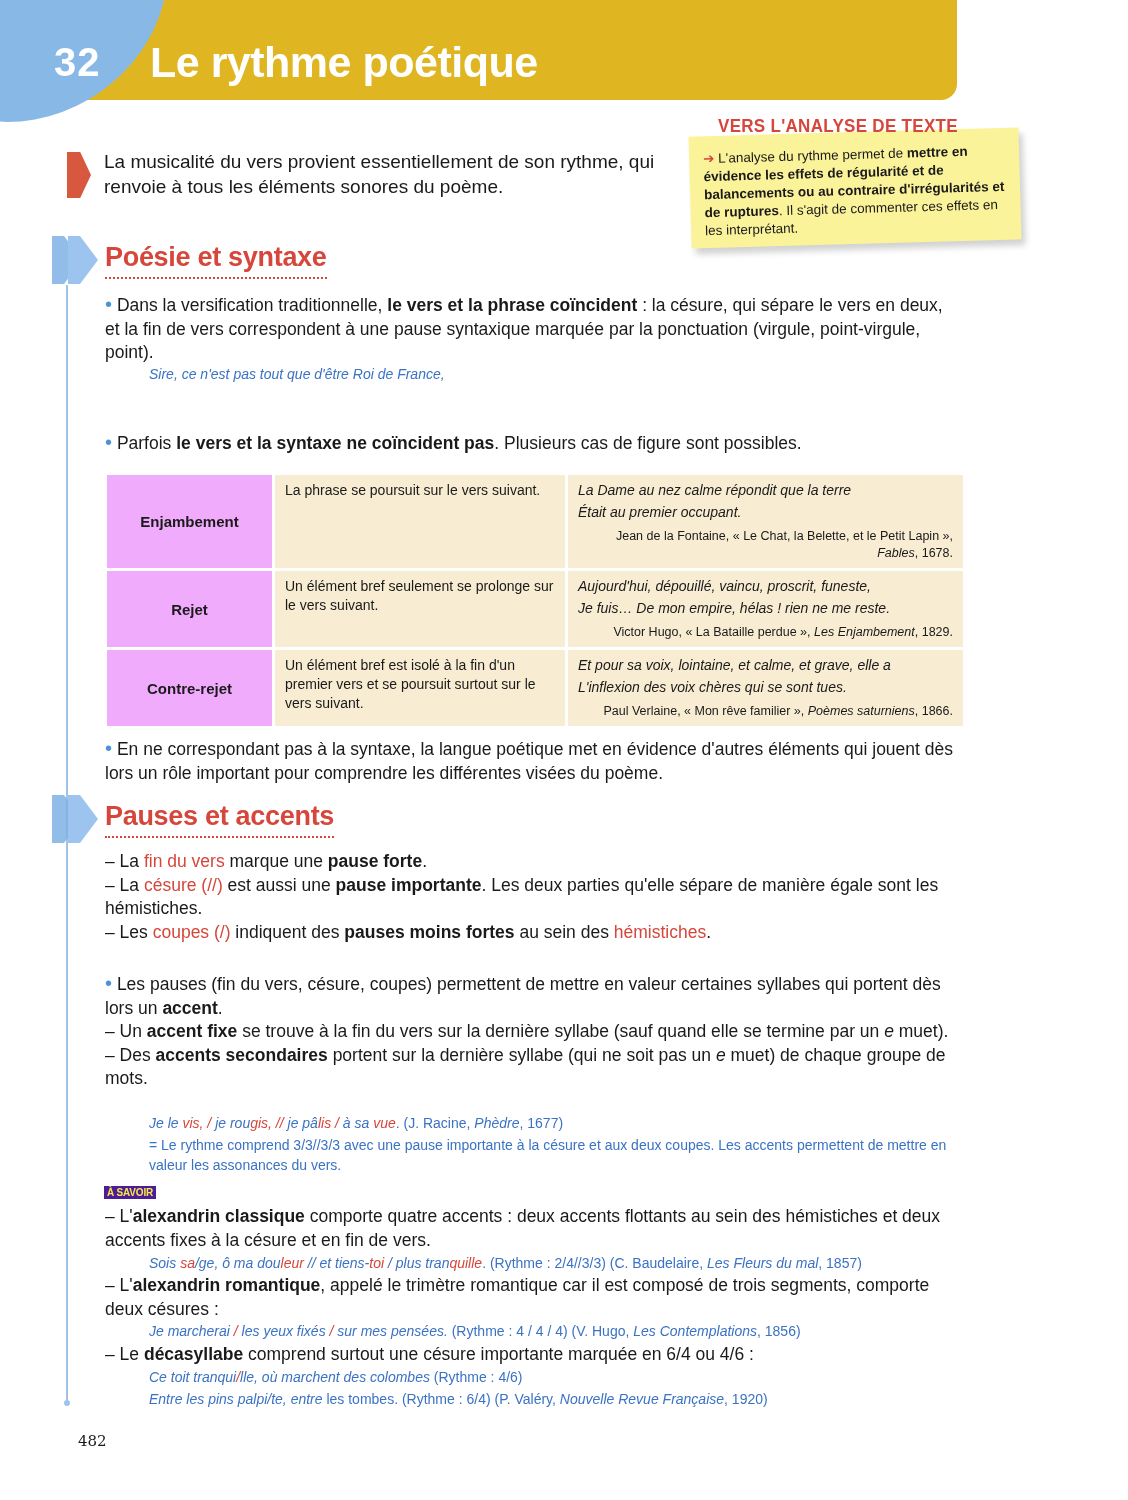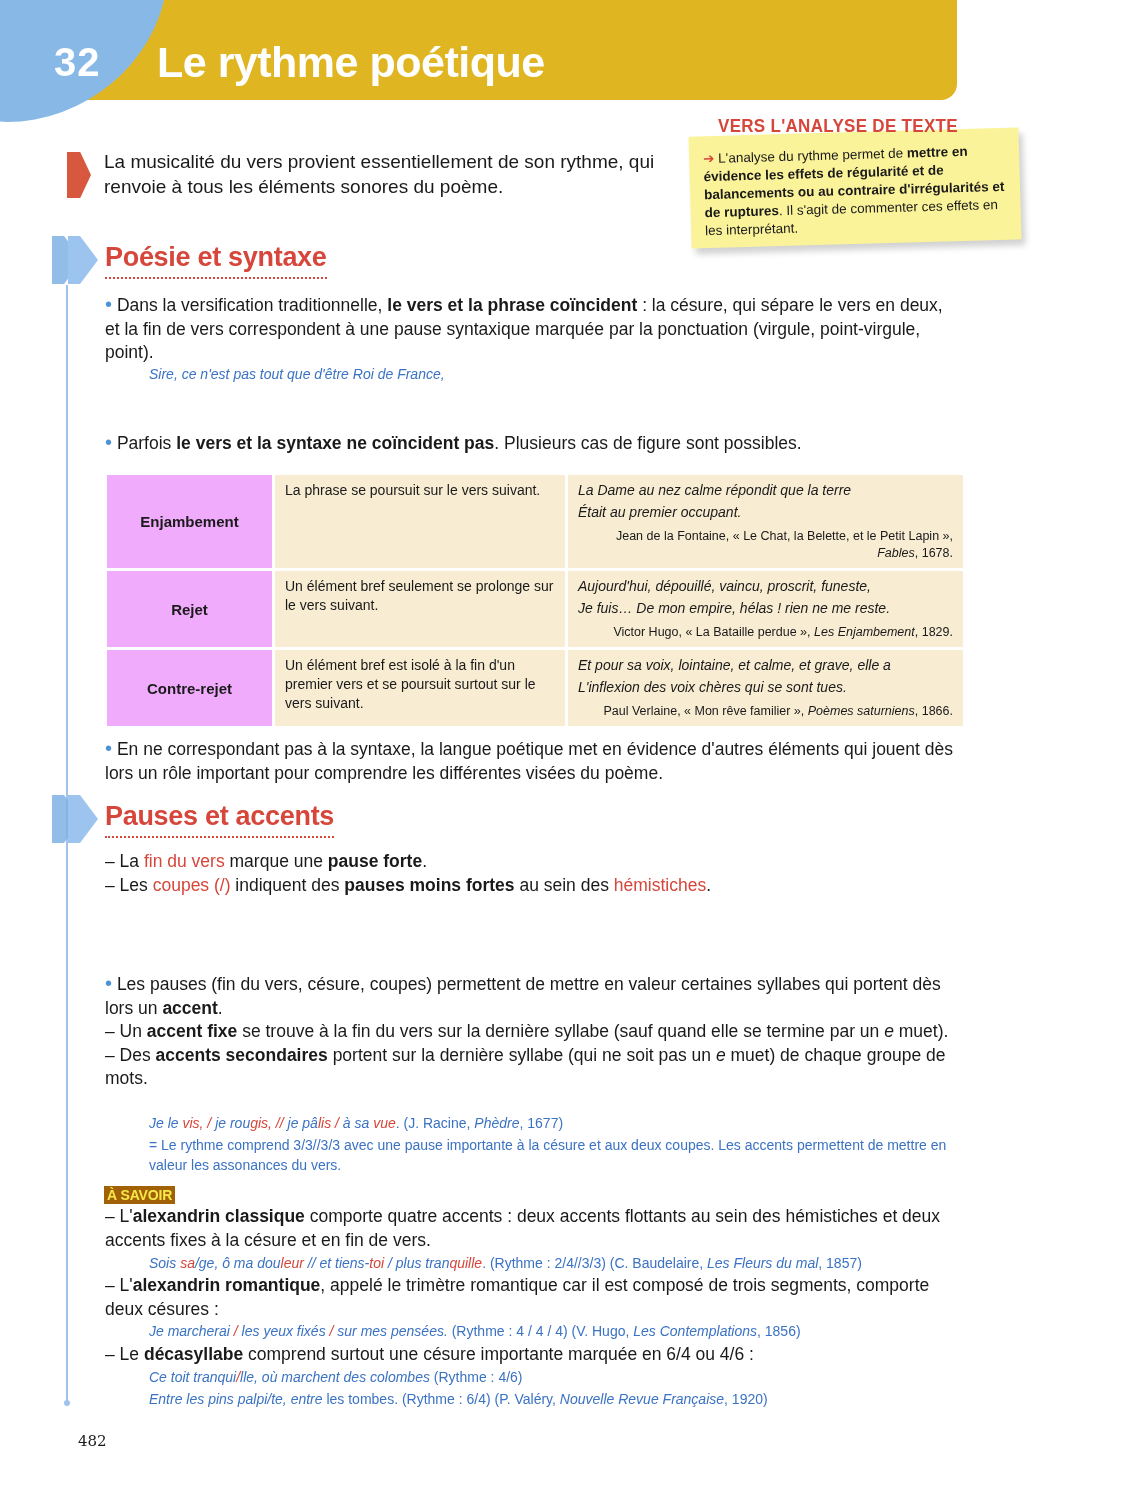--- a/index.html
+++ b/index.html
@@ -17,21 +17,21 @@
     background: #88b8e6;
     border-radius: 0 0 70% 40% / 0 0 80% 60%;
     transform: skewX(-8deg);
   }
   .chapter-num {
     position: absolute; left: 54px; top: 40px; font-size: 40px; font-weight: bold;
     color: #ffffff; letter-spacing: 1px;
   }
   .page-title {
     position: absolute; left: 150px; top: 38px; font-size: 43px; font-weight: bold;
-    color: #ffffff; letter-spacing: -0.5px; margin-left: 7px;
+    color: #ffffff; letter-spacing: -0.5px;
   }
   .intro-marker {
     position: absolute; left: 67px; top: 152px; width: 24px; height: 46px;
     background: #d8583f;
     clip-path: polygon(0 0, 55% 0, 100% 50%, 55% 100%, 0 100%);
   }
   .intro-text {
     position: absolute; left: 104px; top: 149px; width: 560px;
     font-size: 19px; line-height: 25px; color: #1a1a1a;
   }
@@ -90,22 +90,22 @@
   .table td.term {
     background: #f0abfc; width: 145px; text-align: center; vertical-align: middle;
     font-weight: bold; font-size: 15px;
   }
   .table td.def { background: #f8ecd3; width: 270px; }
   .table td.ex { background: #f8ecd3; }
   .ex-line { font-style: italic; margin-bottom: 3px; }
   .ex-src { text-align: right; font-size: 12.5px; line-height: 17px; margin-top: 6px; }
   .ul { }
   .savoir {
-    position: absolute; left: 104px; top: 1186px; background: #a16207;
-    color: #f7e84a; font-size: 14px; font-weight: bold; padding: 1px 3px;
+    position: absolute; left: 104px; top: 1186px; background: #4c1d95;
+    color: #f7e84a; font-size: 10px; font-weight: bold; padding: 1px 3px;
     letter-spacing: -0.2px;
   }
   .page-number {
     position: absolute; left: 78px; top: 1432px; font-size: 15px;
     font-family: "DejaVu Serif", serif; color: #1a1a1a;
   }
 </style>
 </head>
 <body>
 
@@ -182,20 +182,21 @@
 </div>
 
 <div class="section-chevron" style="left:52px; top:795px;">
   <div class="c1"></div>
     <div class="c2"></div>
 </div>
 <div class="section-title" style="left:105px; top:801px;">Pauses et accents</div>
 
 <div class="para" style="top:850px;">
   <div><span>– La </span><span class="red">fin du vers</span><span> marque une </span><b>pause forte</b><span>.</span></div>
+  <div><span>– La </span><span class="red">césure (//)</span><span> est aussi une </span><b>pause importante</b><span>. Les deux parties qu'elle sépare de manière égale sont les hémistiches.</span></div>
   <div><span>– Les </span><span class="red">coupes (/)</span><span> indiquent des </span><b>pauses moins fortes</b><span> au sein des </span><span class="red">hémistiches</span><span>.</span></div>
 </div>
 
 <div class="para" style="top:972px;">
   <div><span class="bullet">•</span><span> Les pauses (fin du vers, césure, coupes) permettent de mettre en valeur certaines syllabes qui portent dès lors un </span><b>accent</b><span>.</span></div>
   <div><span>–  Un </span><b>accent fixe</b><span> se trouve à la fin du vers sur la dernière syllabe (sauf quand elle se termine par un </span><i>e</i><span> muet).</span></div>
   <div><span>– Des </span><b>accents secondaires</b><span> portent sur la dernière syllabe (qui ne soit pas un </span><i>e</i><span> muet) de chaque groupe de mots.</span></div>
 </div>
 
 <div class="quote" style="top:1113px;">

